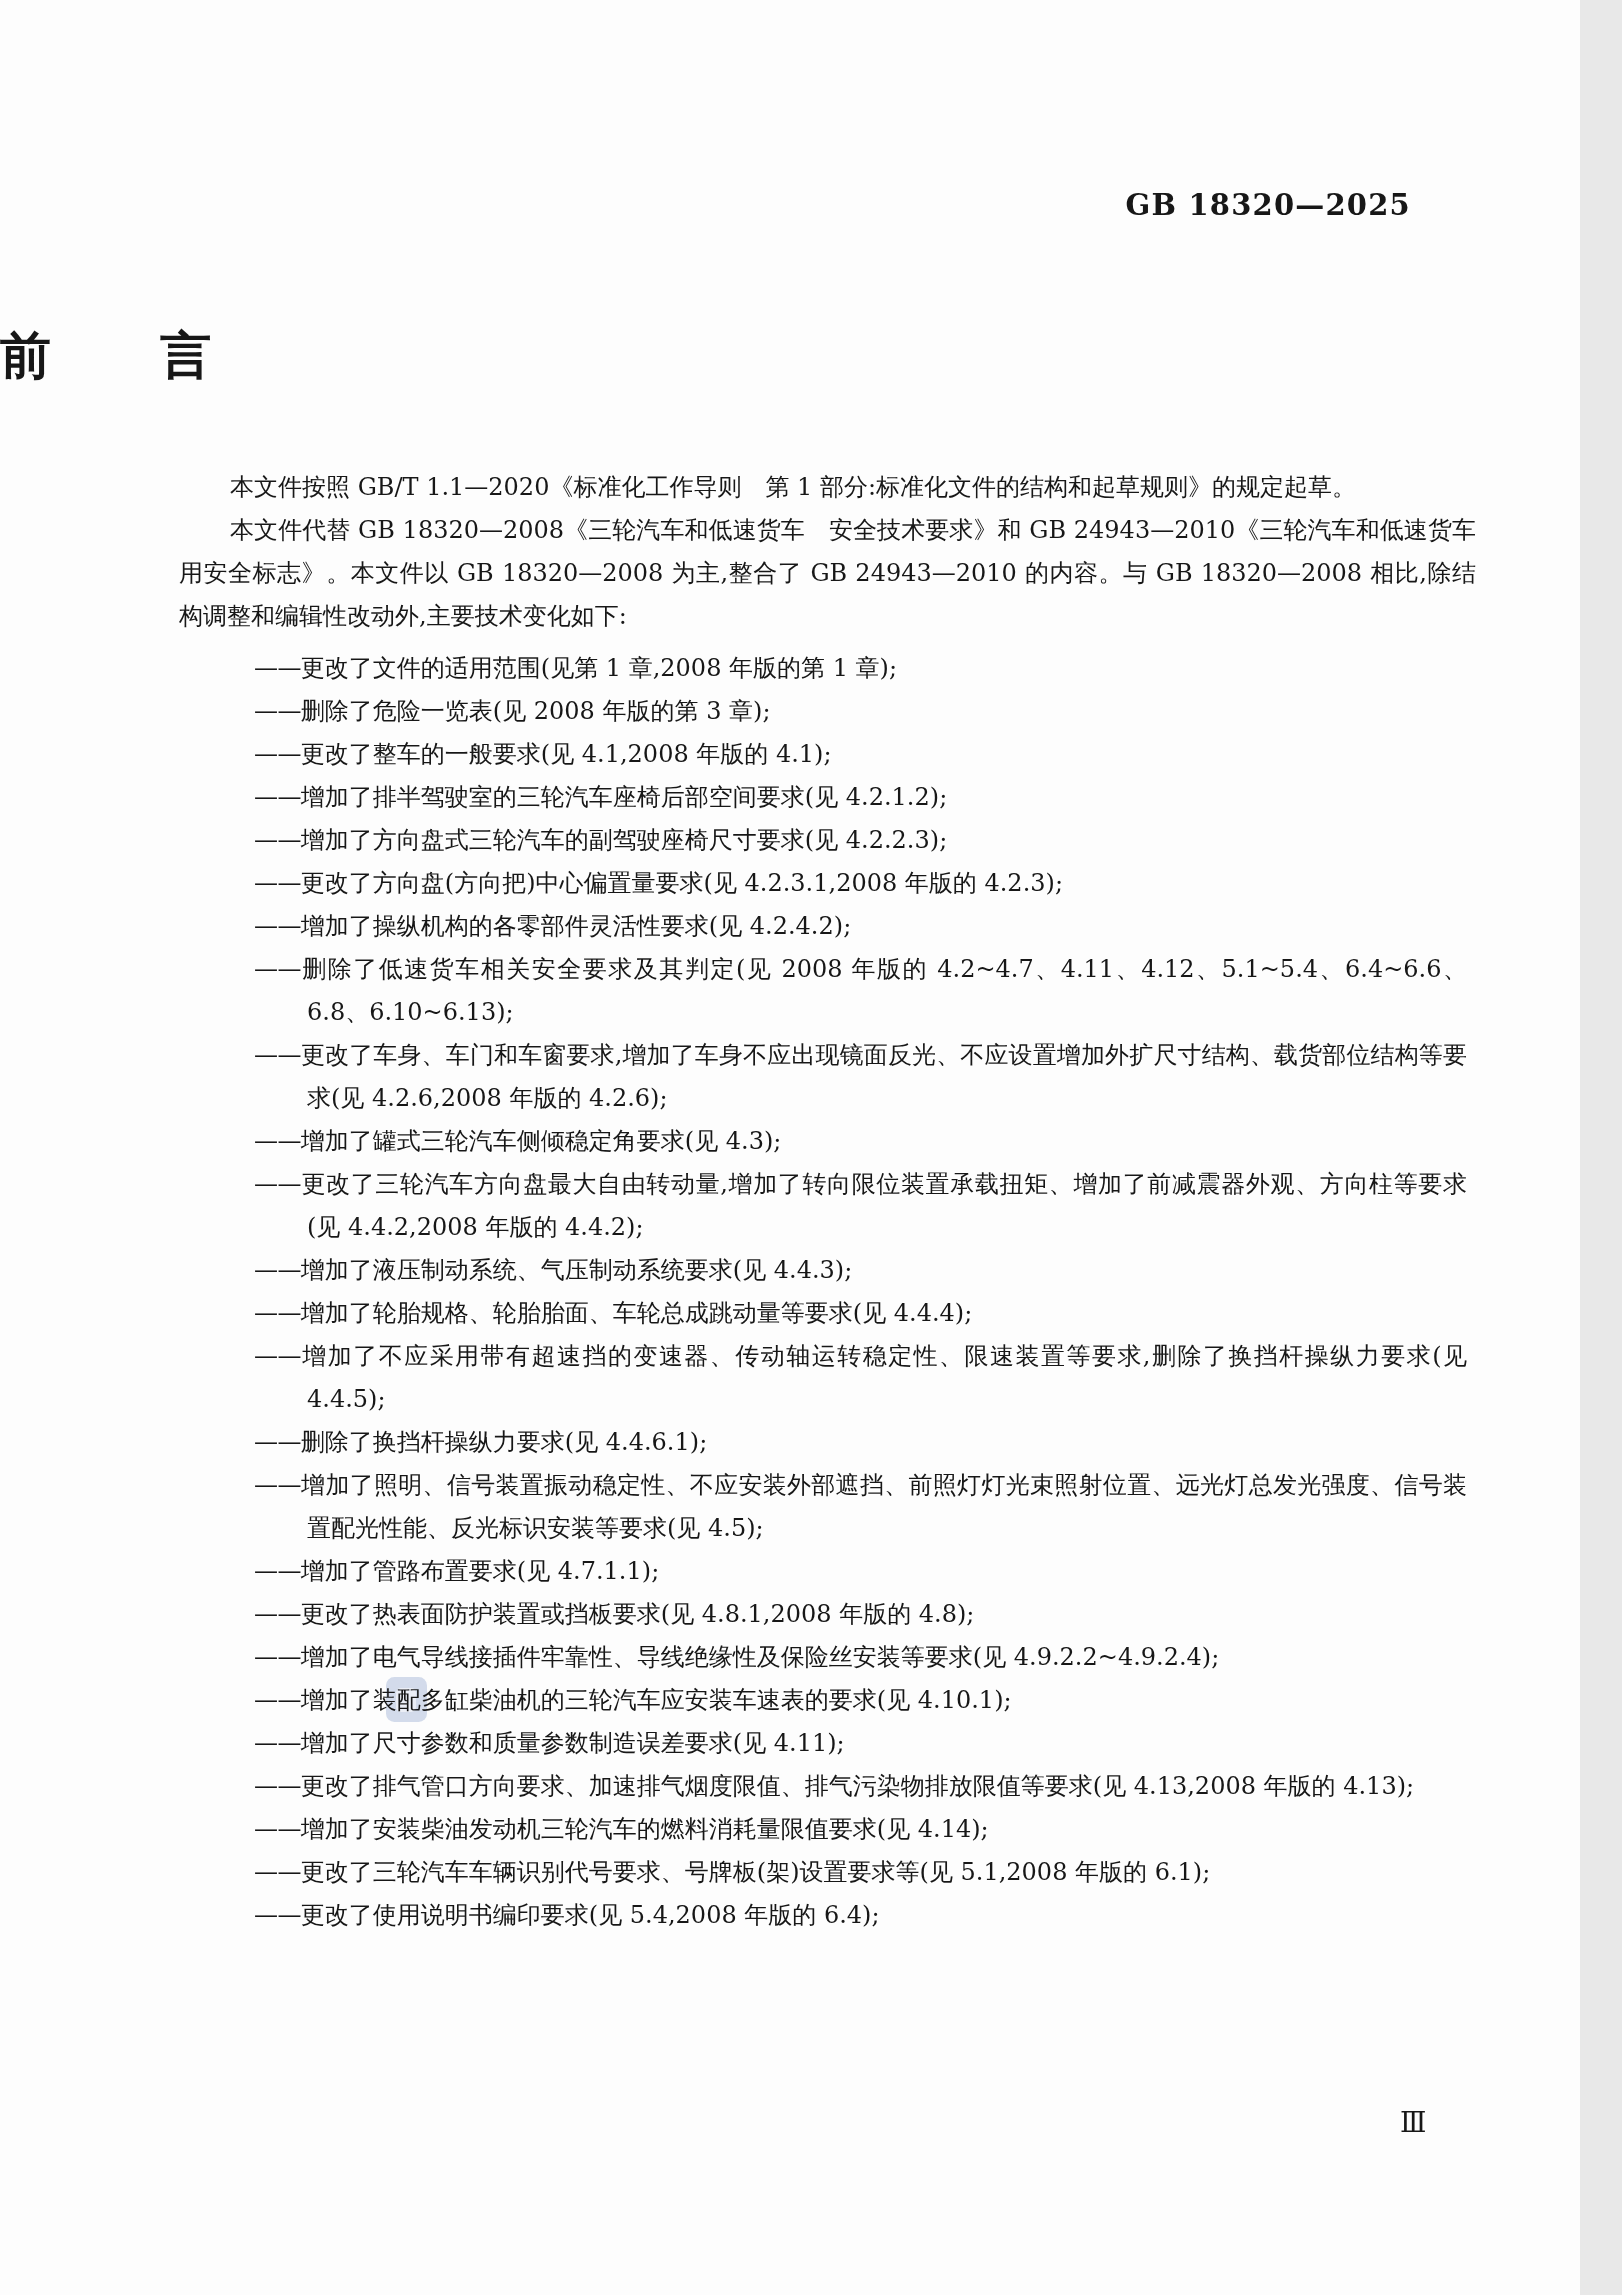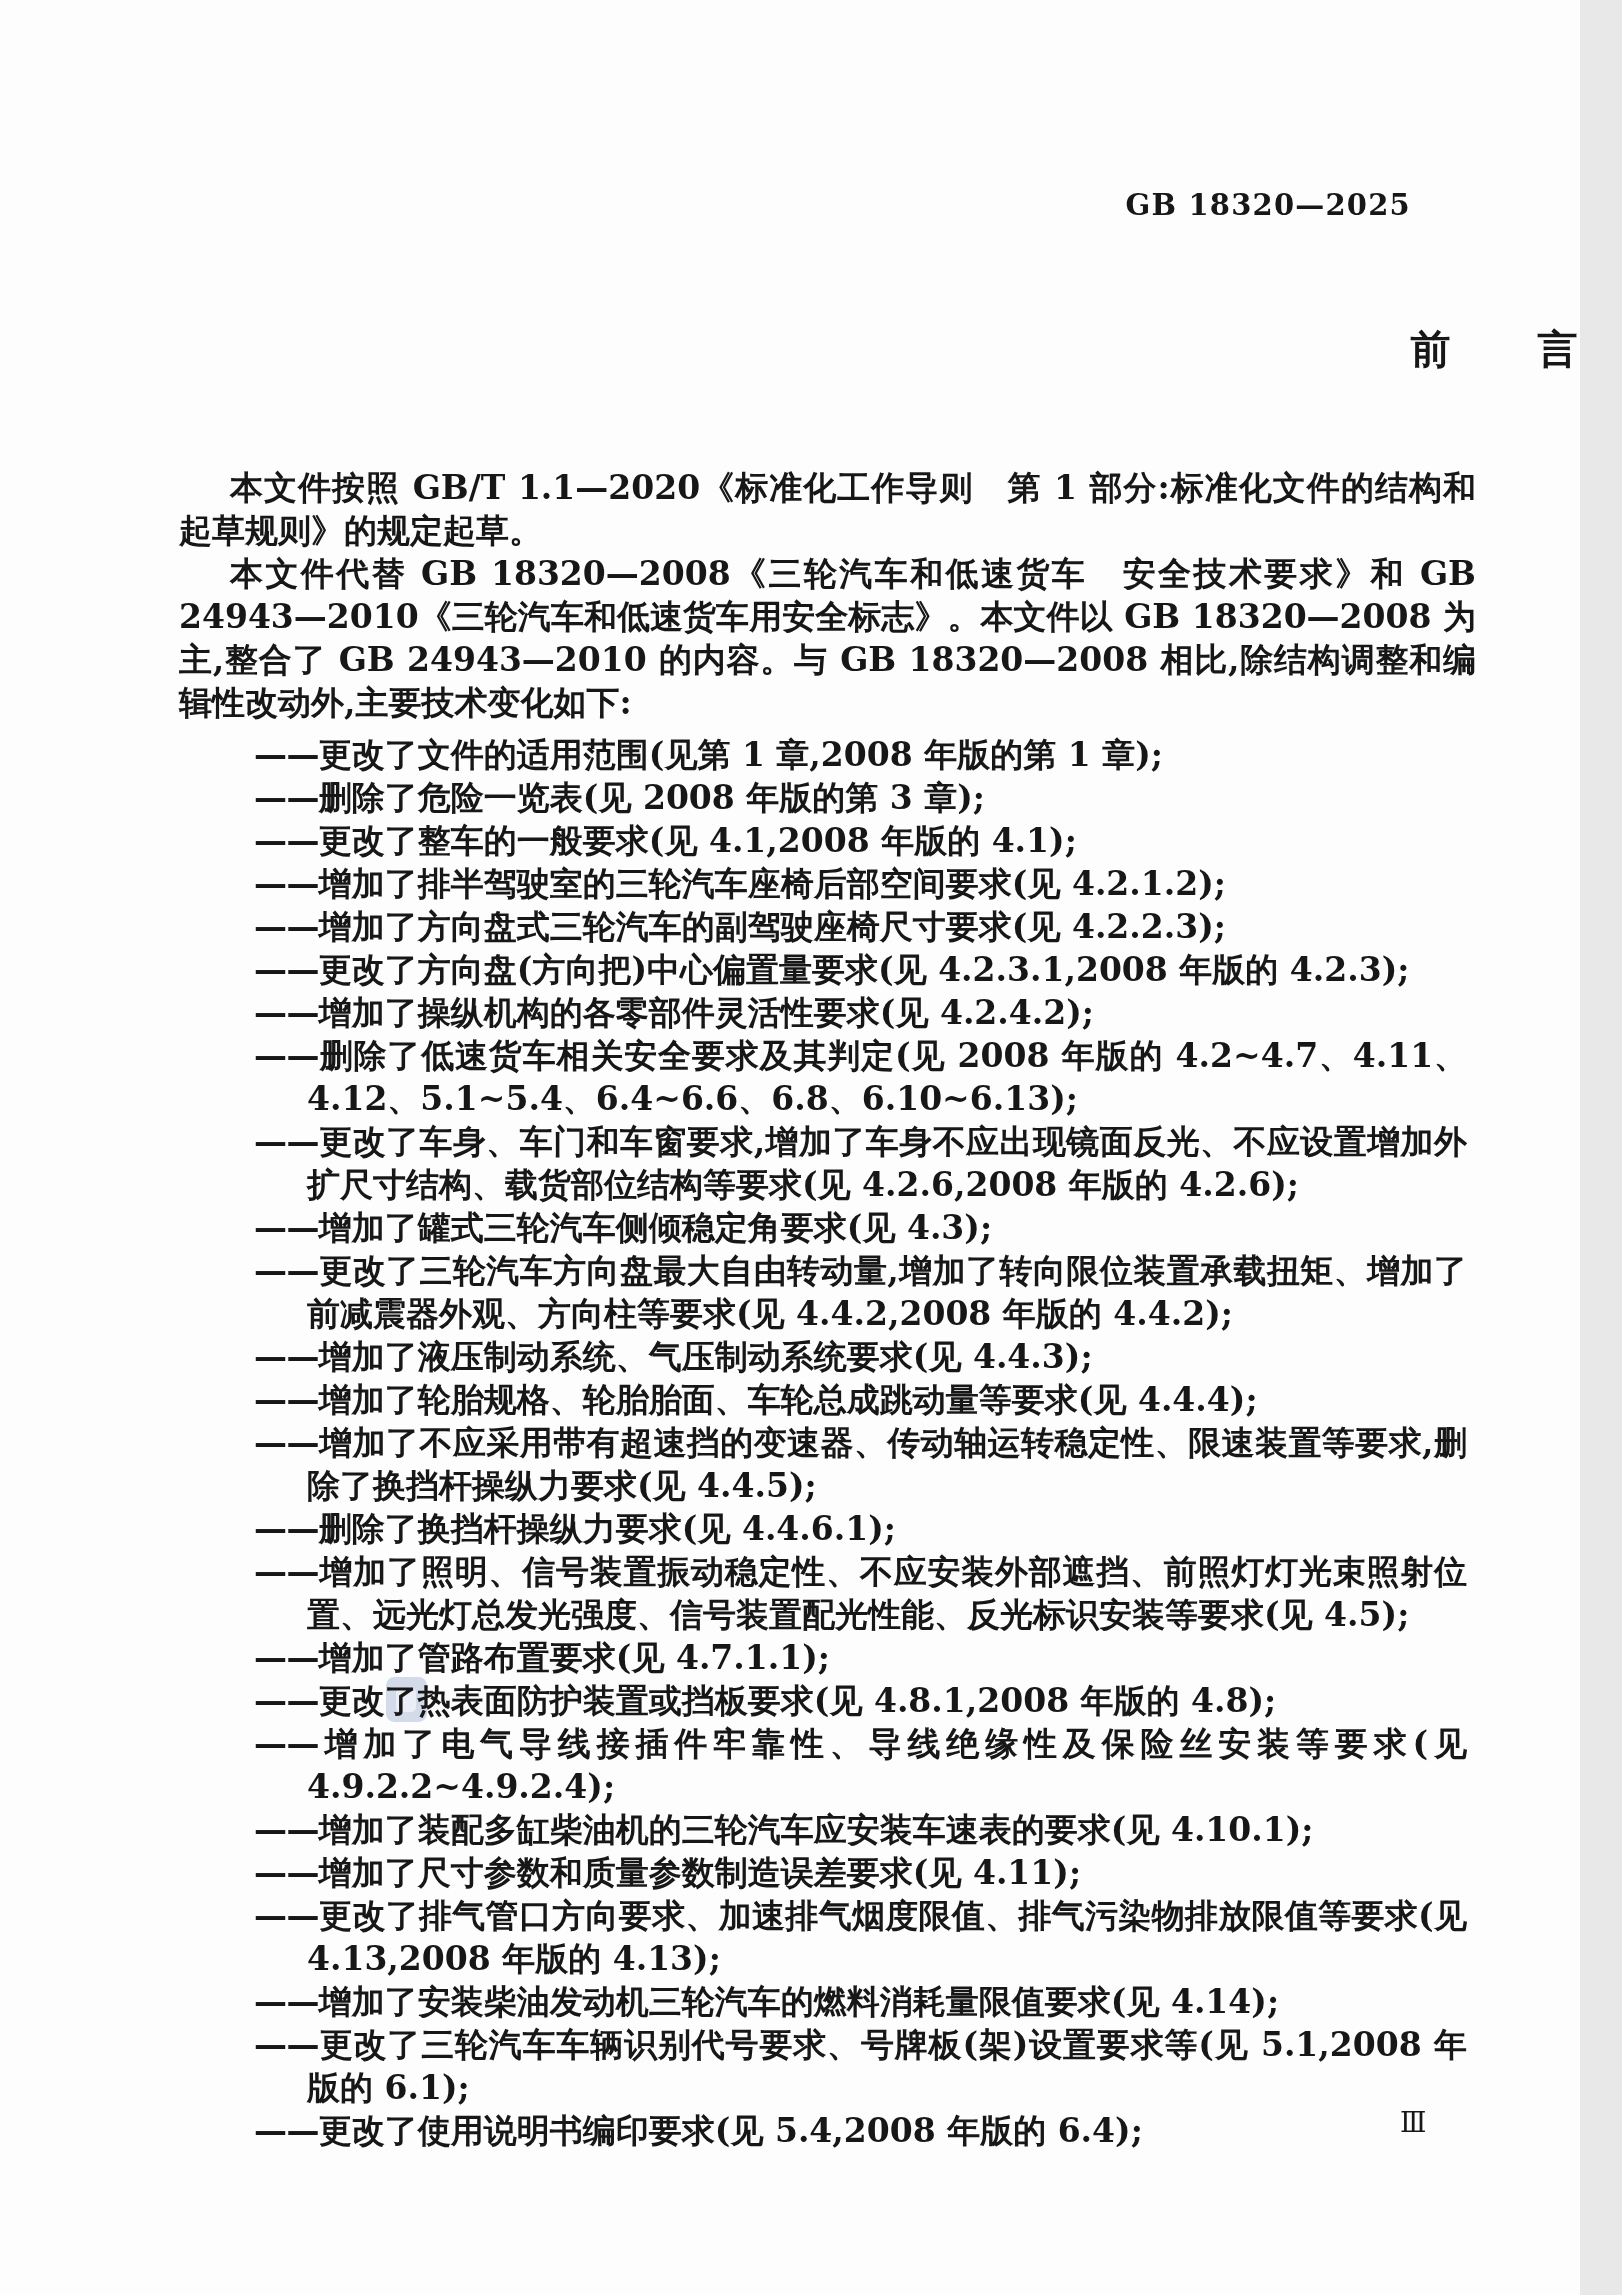--- a/index.html
+++ b/index.html
@@ -16,34 +16,33 @@
     top:188px;right:169px;
     font-size:29px;
     font-weight:bold;
     letter-spacing:1.2px;
     white-space:nowrap;
   }
   .doc-title{
     position:absolute;
     top:322px;left:0;
     width:100%;
-    text-align:right;
-    font-size:40px;
+    text-align:left;
+    font-size:51px;
     font-weight:bold;
     font-family:"DejaVu Sans","Liberation Sans",sans-serif;
     letter-spacing:2.4px;
   }
   .content{
     position:absolute;
     top:466px;left:179px;
     width:1297px;
-    font-size:33px;
+    font-size:24px;
     line-height:43px;
     text-align:justify;
-    font-weight:bold;
   }
   .content p.para{
     margin:0;
     text-indent:51px;
   }
   .changes-list{margin:9px;}
   .change-item{
     padding-left:119px;
     text-indent:-53px;
   }

